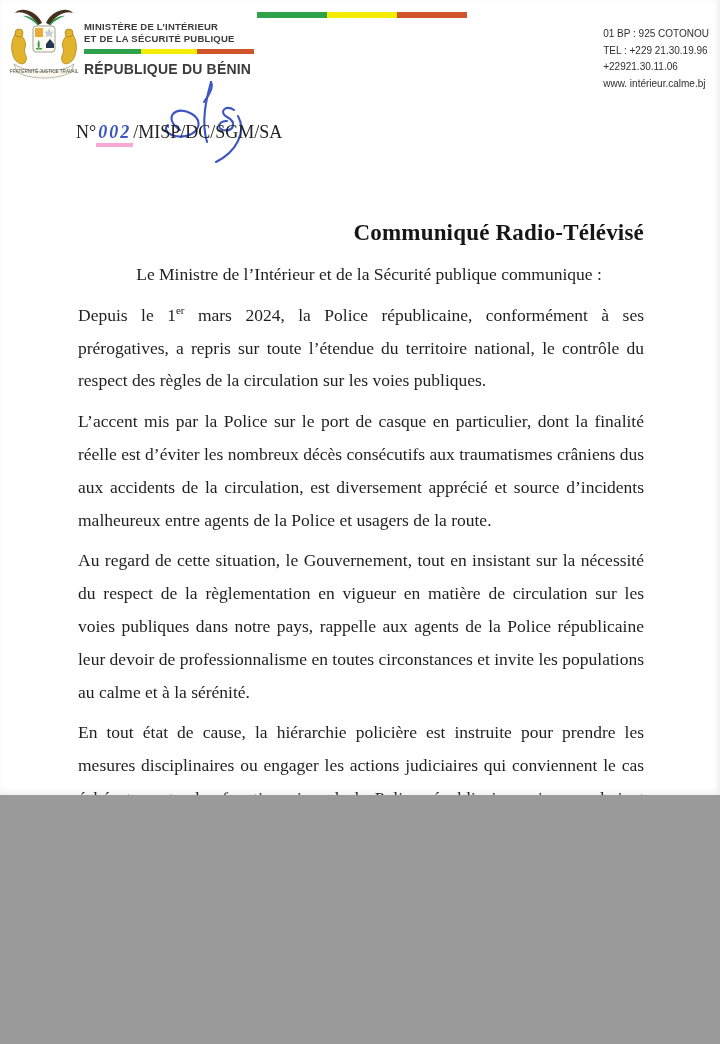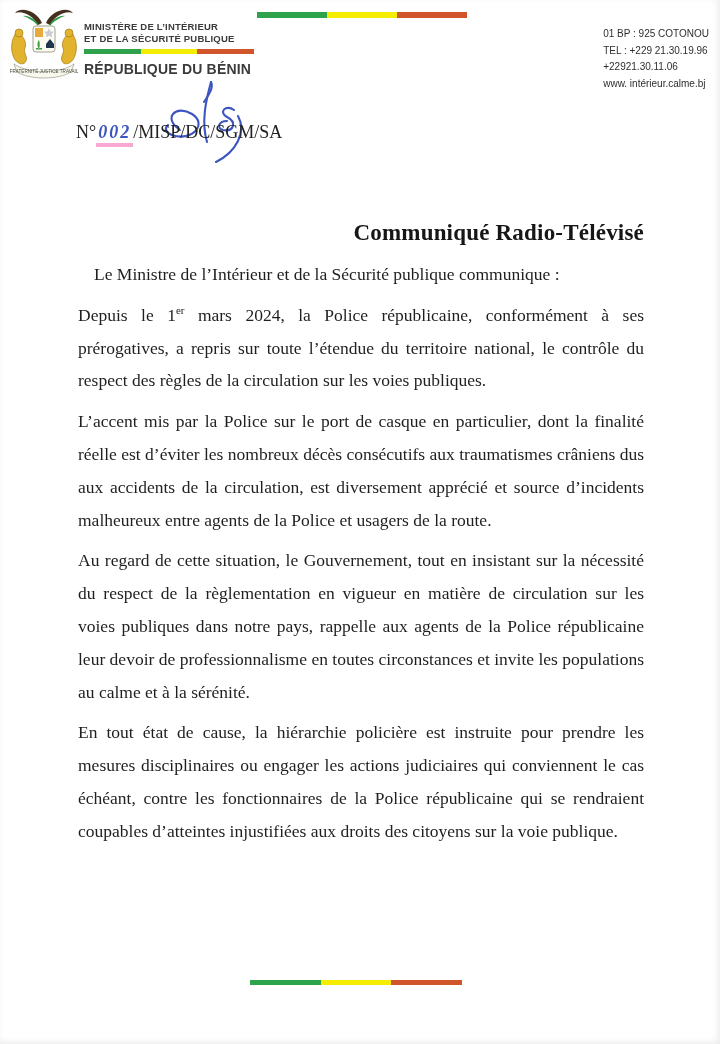--- a/index.html
+++ b/index.html
@@ -1,19 +1,19 @@
 <!DOCTYPE html>
 <html><head>
 <meta charset="utf-8">
 <style>
   * { margin:0; padding:0; box-sizing:border-box; }
   html,body { background:#9a9a9a; }
   .page {
     position:relative;
-    width:720px; height:1044px;
+    width:720px; height:795px;
     margin:0 auto;
     background:#ffffff;
     font-family:"Liberation Serif", serif;
     color:#1e1e1e;
     overflow:hidden;
     box-shadow: inset -2px -2px 6px rgba(0,0,0,0.08);
   }
 
   
   .coat { position:absolute; left:8px; top:6px; width:72px; height:76px; }
@@ -66,21 +66,21 @@
   .doc-title {
     position:absolute; left:78px; top:220px; width:566px;
     text-align:right; font-size:23px; font-weight:bold; color:#161616;
     letter-spacing:.2px;
   }
   .body-text { position:absolute; left:78px; top:258px; width:566px; }
   .body-text p {
     font-size:17.5px; line-height:32.8px; color:#1f1f1f;
     text-align:justify; margin-bottom:8px;
   }
-  .body-text p.intro { text-align:left;margin-left:16px; }
+  .body-text p.intro { text-align:center;margin-left:16px; }
   .body-text sup { font-size:11px; vertical-align:super; line-height:0; }
 
   
   .bottom-stripe { position:absolute; left:250px; top:980px; width:212px; height:5px; display:flex; }
   .bottom-stripe span { flex:1; }
 </style>
 </head>
 <body>
 
 <div class="page">

